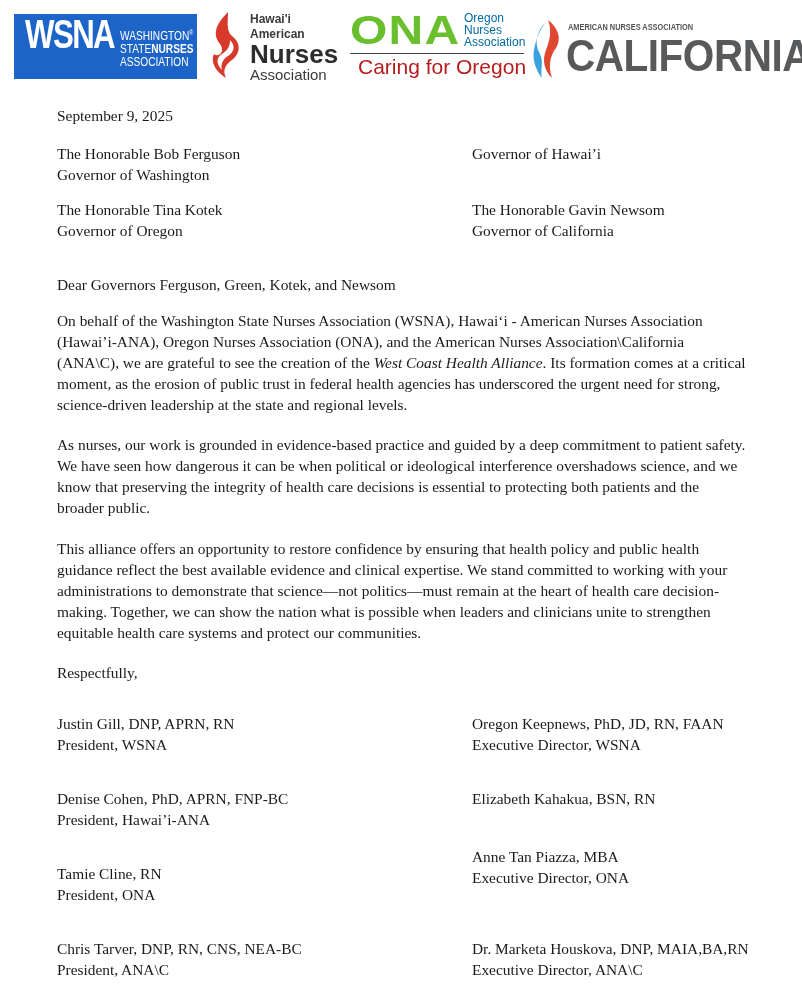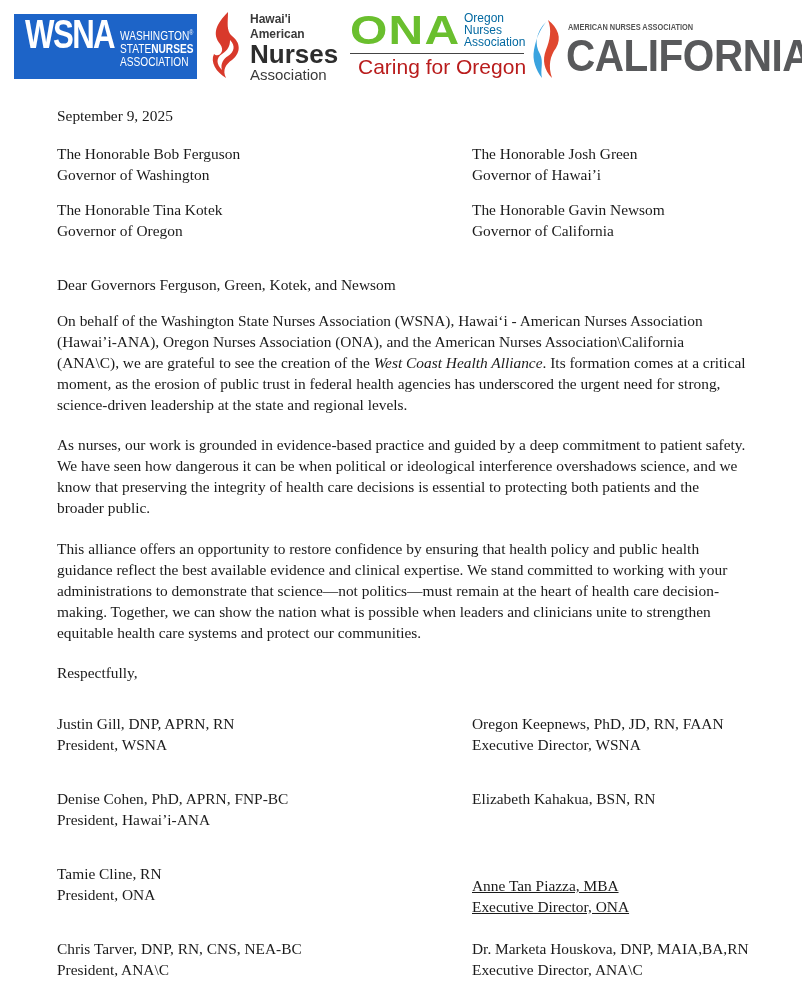--- a/index.html
+++ b/index.html
@@ -104,21 +104,20 @@
 
 <div class="letter">
 
   <div class="abs" style="top:105px;">September 9, 2025</div>
 
   <div class="abs" style="top:143px;">
     <span class="line">The Honorable Bob Ferguson</span>
     <span class="line">Governor of Washington</span>
   </div>
   <div class="abs col-r" style="top:143px;">
-    <span class="line">The Honorable Josh Green</span>
     <span class="line">Governor of Hawai’i</span>
   </div>
   <div class="abs" style="top:199px;">
     <span class="line">The Honorable Tina Kotek</span>
     <span class="line">Governor of Oregon</span>
   </div>
   <div class="abs col-r" style="top:199px;">
     <span class="line">The Honorable Gavin Newsom</span>
     <span class="line">Governor of California</span>
   </div>
@@ -151,21 +150,21 @@
     <span class="line">Denise Cohen, PhD, APRN, FNP-BC</span>
     <span class="line">President, Hawai’i-ANA</span>
   </div>
   <div class="abs col-r" style="top:788px;">
     <span class="line">Elizabeth Kahakua, BSN, RN</span>
   </div>
   <div class="abs" style="top:863px;">
     <span class="line">Tamie Cline, RN</span>
     <span class="line">President, ONA</span>
   </div>
-  <div class="abs col-r" style="top:875px;text-decoration:underline;">
+  <div class="abs col-r" style="top:846px;">
     <span class="line">Anne Tan Piazza, MBA</span>
     <span class="line">Executive Director, ONA</span>
   </div>
   <div class="abs" style="top:938px;">
     <span class="line">Chris Tarver, DNP, RN, CNS, NEA-BC</span>
     <span class="line">President, ANA\C</span>
   </div>
   <div class="abs col-r" style="top:938px;">
     <span class="line">Dr. Marketa Houskova, DNP, MAIA,BA,RN</span>
     <span class="line">Executive Director, ANA\C</span>

